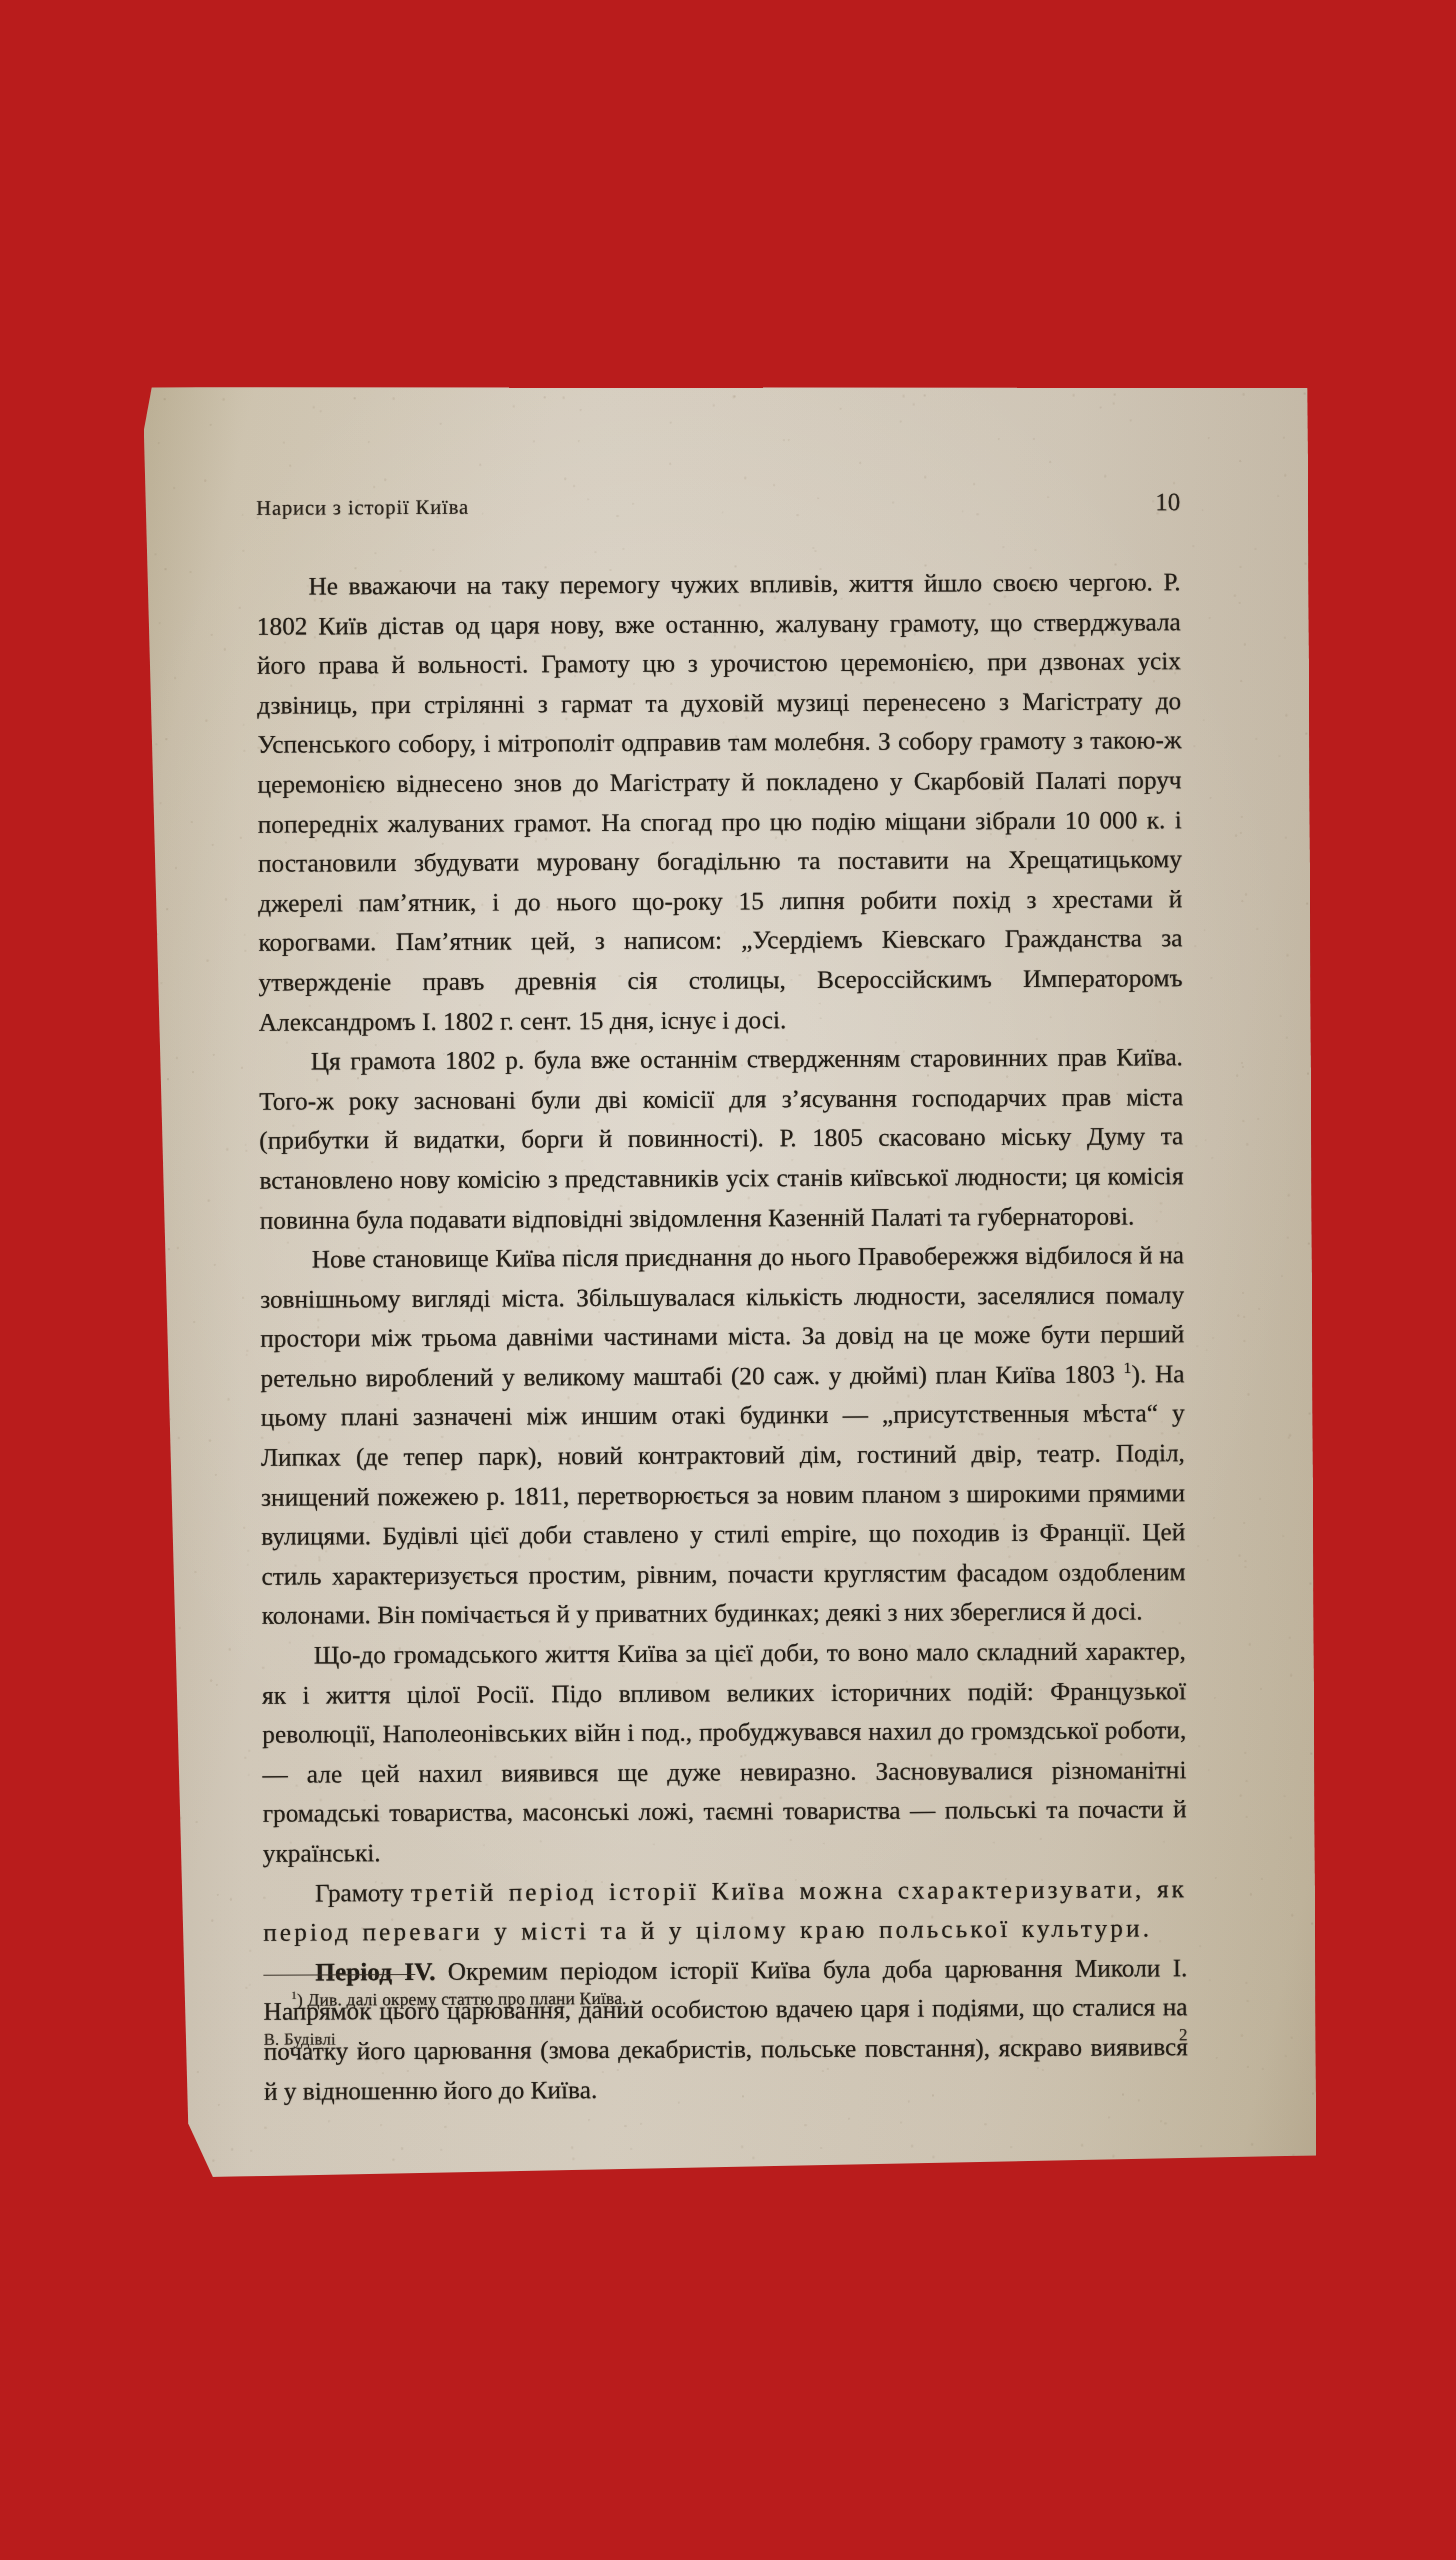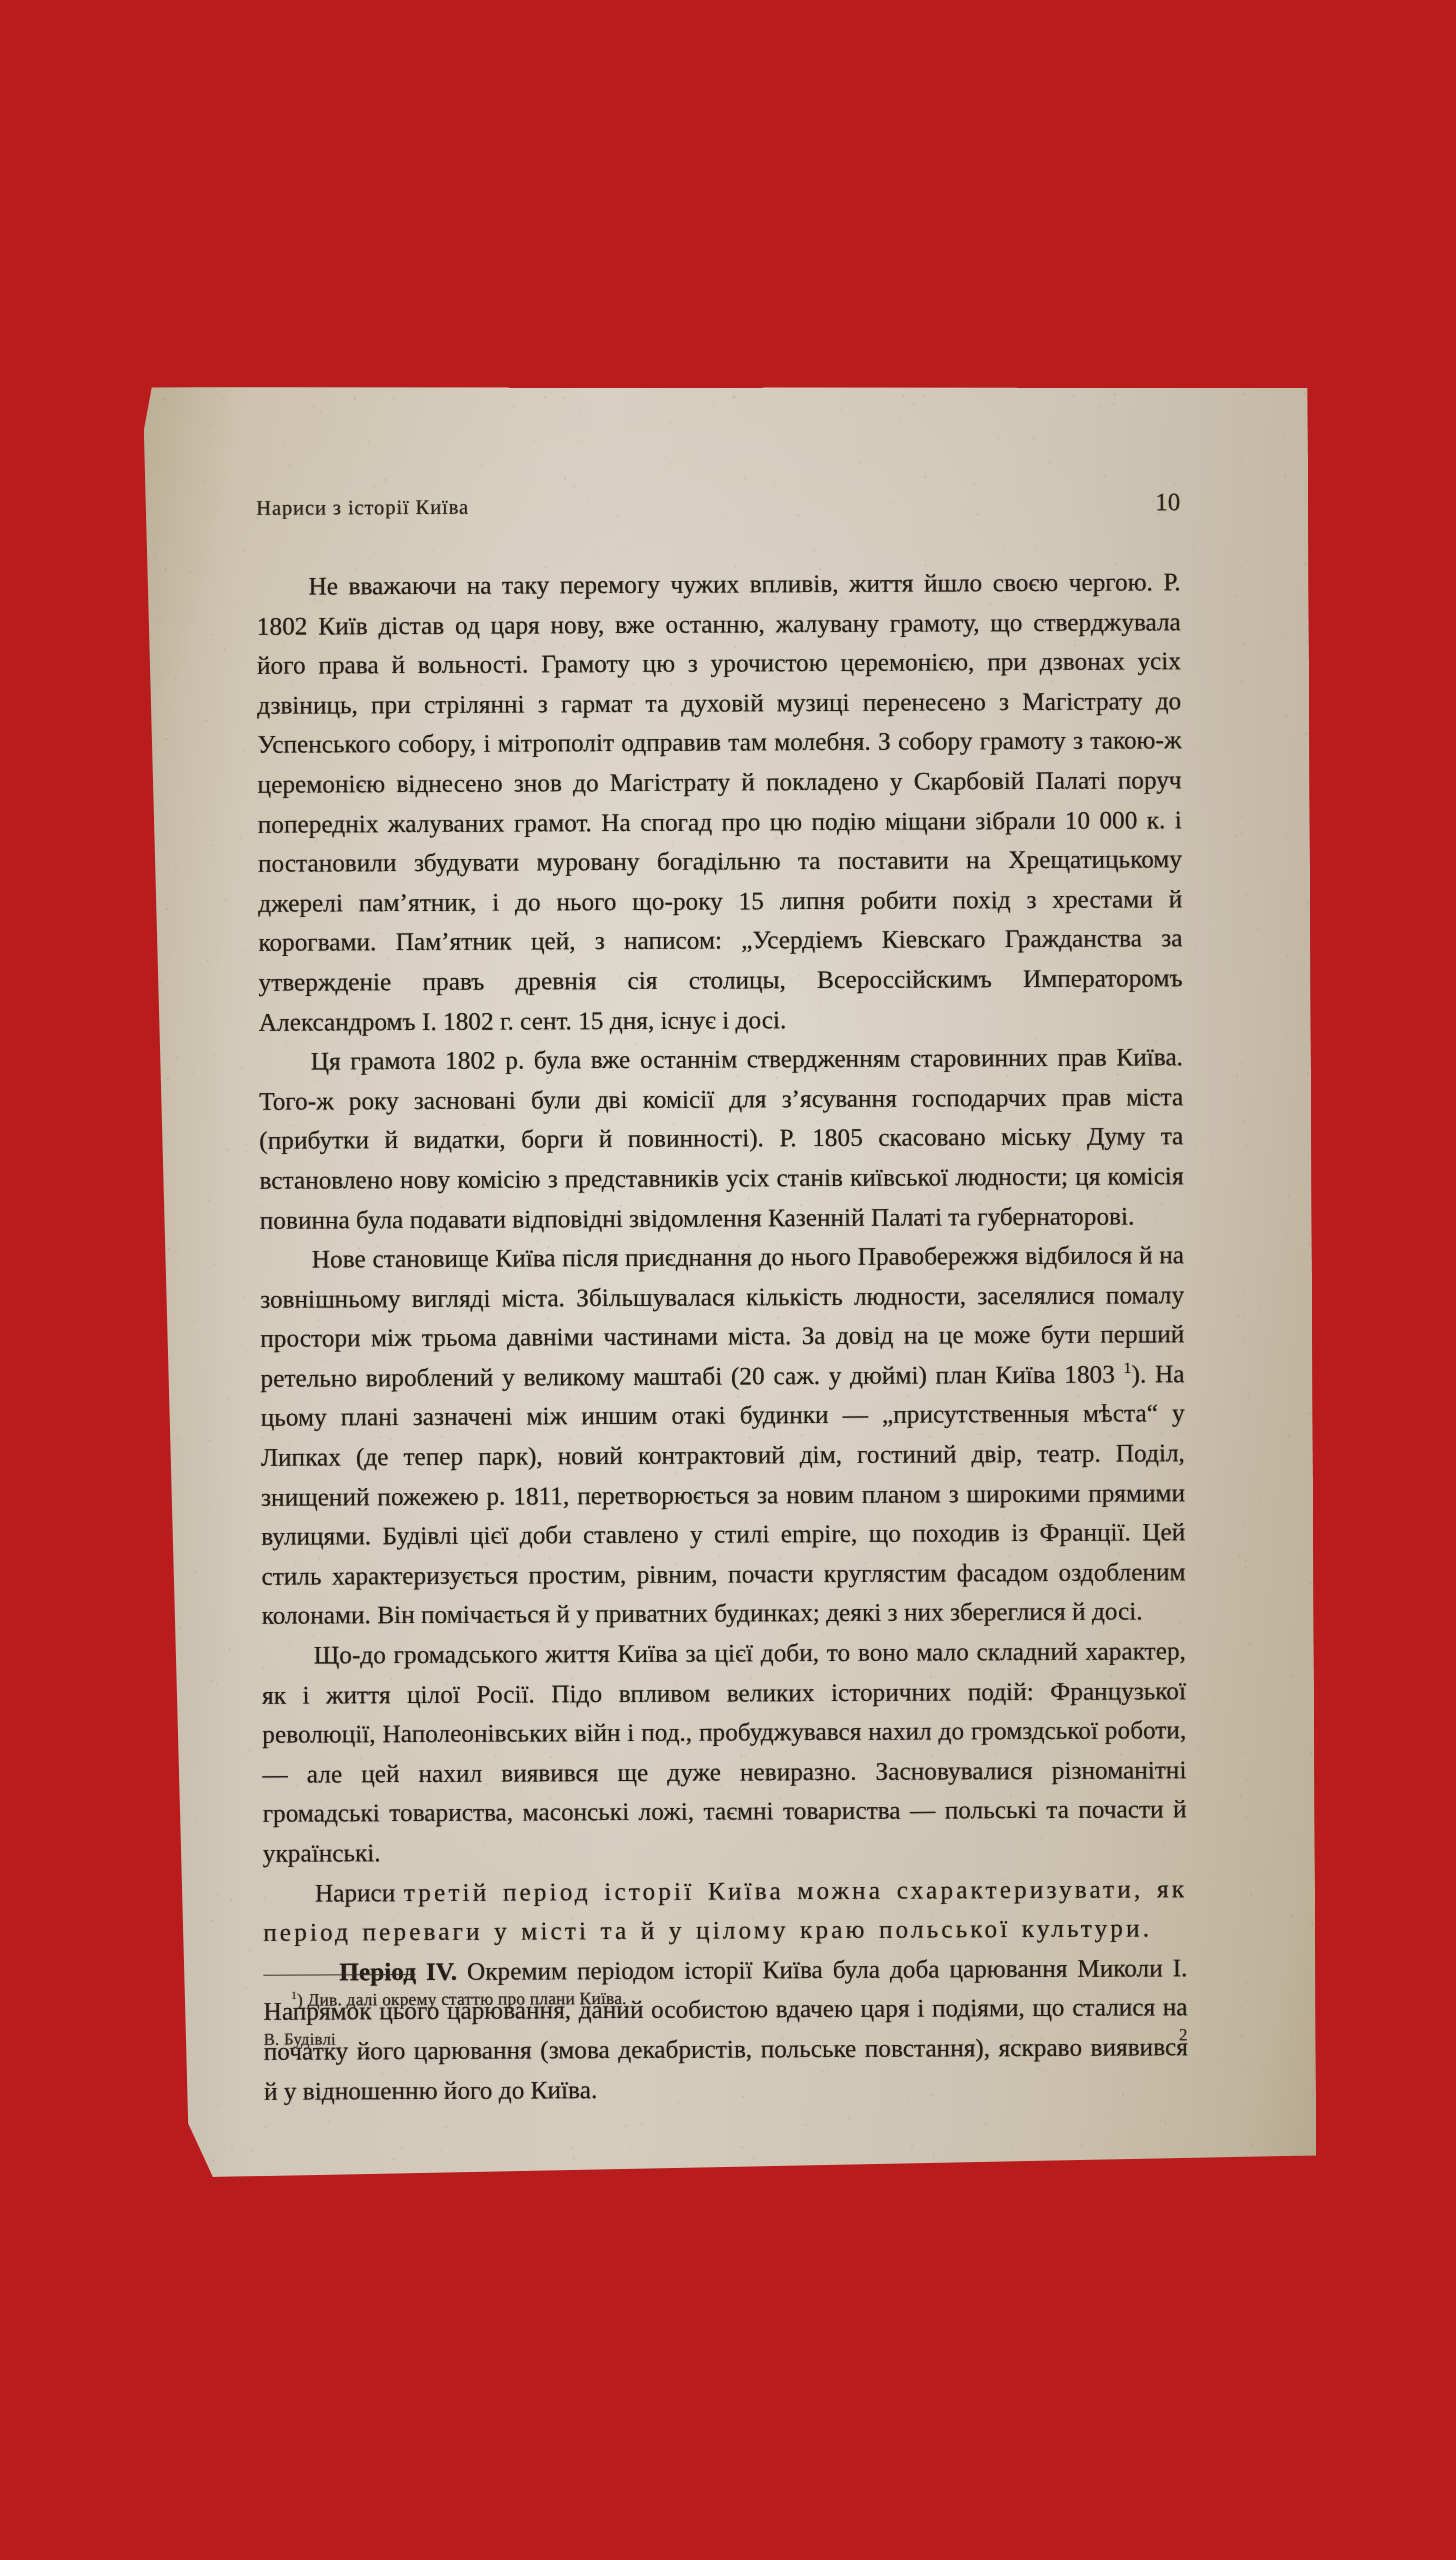--- a/index.html
+++ b/index.html
@@ -136,21 +136,20 @@
   p.body-par + p.body-par {
     margin-top: 0;
   }
 
   .sp {
     letter-spacing: 3.1px;
     word-spacing: 2px;
   }
   .bold {
     font-weight: 700;
-    margin-left: 24px;
   }
   .latin {
     font-family: Liberation Serif, serif;
   }
   sup.fnref {
     font-size: 0.62em;
     vertical-align: super;
     line-height: 0;
   }
 
@@ -214,21 +213,21 @@
       <div class="running-head">
         <span>Нариси з історії Київа</span>
         <span class="folio">10</span>
       </div>
 
       <div id="paragraphs-container">
           <p class="body-par"><span>Не вважаючи на таку перемогу чужих впливів, життя йшло своєю чергою. Р. 1802 Київ дістав од  царя нову, вже останню, жалувану грамоту, що стверджувала його права й вольності. Грамоту цю з урочистою церемонією, при дзвонах усіх дзвіниць, при стрілянні з гармат та духовій музиці перенесено з Магістрату до Успенського собору, і мітрополіт одправив там молебня. З собору грамоту з такою-ж церемонією віднесено знов до Магістрату й покладено у Скарбовій Палаті поруч попередніх жалуваних грамот. На спогад про цю подію міщани зібрали 10 000 к. і постановили збудувати муровану богадільню та поставити на Хрещатицькому джерелі пам’ятник, і до нього що-року 15 липня робити похід з хрестами й корогвами. Пам’ятник цей, з написом: „Усердіемъ Кіевскаго Гражданства за утвержденіе правъ древнія сія столицы, Всероссійскимъ Императоромъ Александромъ I. 1802 г. сент. 15 дня, існує і досі.</span></p>
           <p class="body-par"><span>Ця грамота 1802 р. була  вже останнім ствердженням старовинних прав Київа. Того-ж року засновані були дві комісії для з’ясування господарчих прав міста (прибутки й видатки, борги й повинності). Р. 1805 скасовано міську Думу та встановлено нову комісію з представників усіх станів київської людности; ця комісія повинна була подавати відповідні звідомлення Казенній Палаті та губернаторові.</span></p>
           <p class="body-par"><span>Нове становище Київа після приєднання до нього Правобережжя відбилося й на зовнішньому вигляді міста. Збільшувалася кількість людности, заселялися помалу простори між трьома давніми частинами міста. За довід на це може бути перший ретельно вироблений у великому маштабі (20 саж. у дюймі) план Київа 1803 </span><sup class="fnref">1</sup><span>). На цьому плані зазначені між иншим отакі будинки — „присутственныя мѣста“ у Липках (де тепер парк), новий контрактовий дім, гостиний двір, театр. Поділ, знищений пожежею р. 1811, перетворюється за новим планом з широкими прямими вулицями. Будівлі цієї доби ставлено у стилі </span><span class="latin">empire</span><span>, що походив із Франції. Цей стиль характеризується простим, рівним, почасти круглястим фасадом оздобленим колонами. Він помічається й у приватних будинках; деякі з них збереглися й досі.</span></p>
           <p class="body-par"><span>Що-до громадського життя Київа за цієї доби, то воно мало складний характер, як і життя цілої Росії. Підо впливом великих історичних подій: Французької революції, Наполеонівських війн і под., пробуджувався нахил до громздської роботи, — але цей нахил виявився ще дуже невиразно. Засновувалися різноманітні громадські товариства, масонські ложі, таємні товариства — польські та почасти й українські.</span></p>
-          <p class="body-par"><span>Нариси </span><span class="sp">третій період історії Київа можна схарактеризувати, як період переваги у місті та й у цілому краю польської культури.</span></p>
+          <p class="body-par"><span>Грамоту </span><span class="sp">третій період історії Київа можна схарактеризувати, як період переваги у місті та й у цілому краю польської культури.</span></p>
           <p class="body-par"><span class="bold">Період IV.</span><span> Окремим періодом історії Київа була доба царювання Миколи I. Напрямок цього царювання, даний особистою вдачею царя і подіями, що сталися на початку його царювання (змова декабристів, польське повстання), яскраво виявився й у відношенню його до Київа.</span></p>
         </div>
 
     </div>
 
     <div id="footnote-area">
       <div id="footnote-rule"></div>
       <div id="footnote-text"><span><sup class="fnref">1</sup>)&nbsp;</span><span>Див. далі окрему статтю про плани Київа.</span></div>
     </div>
 

